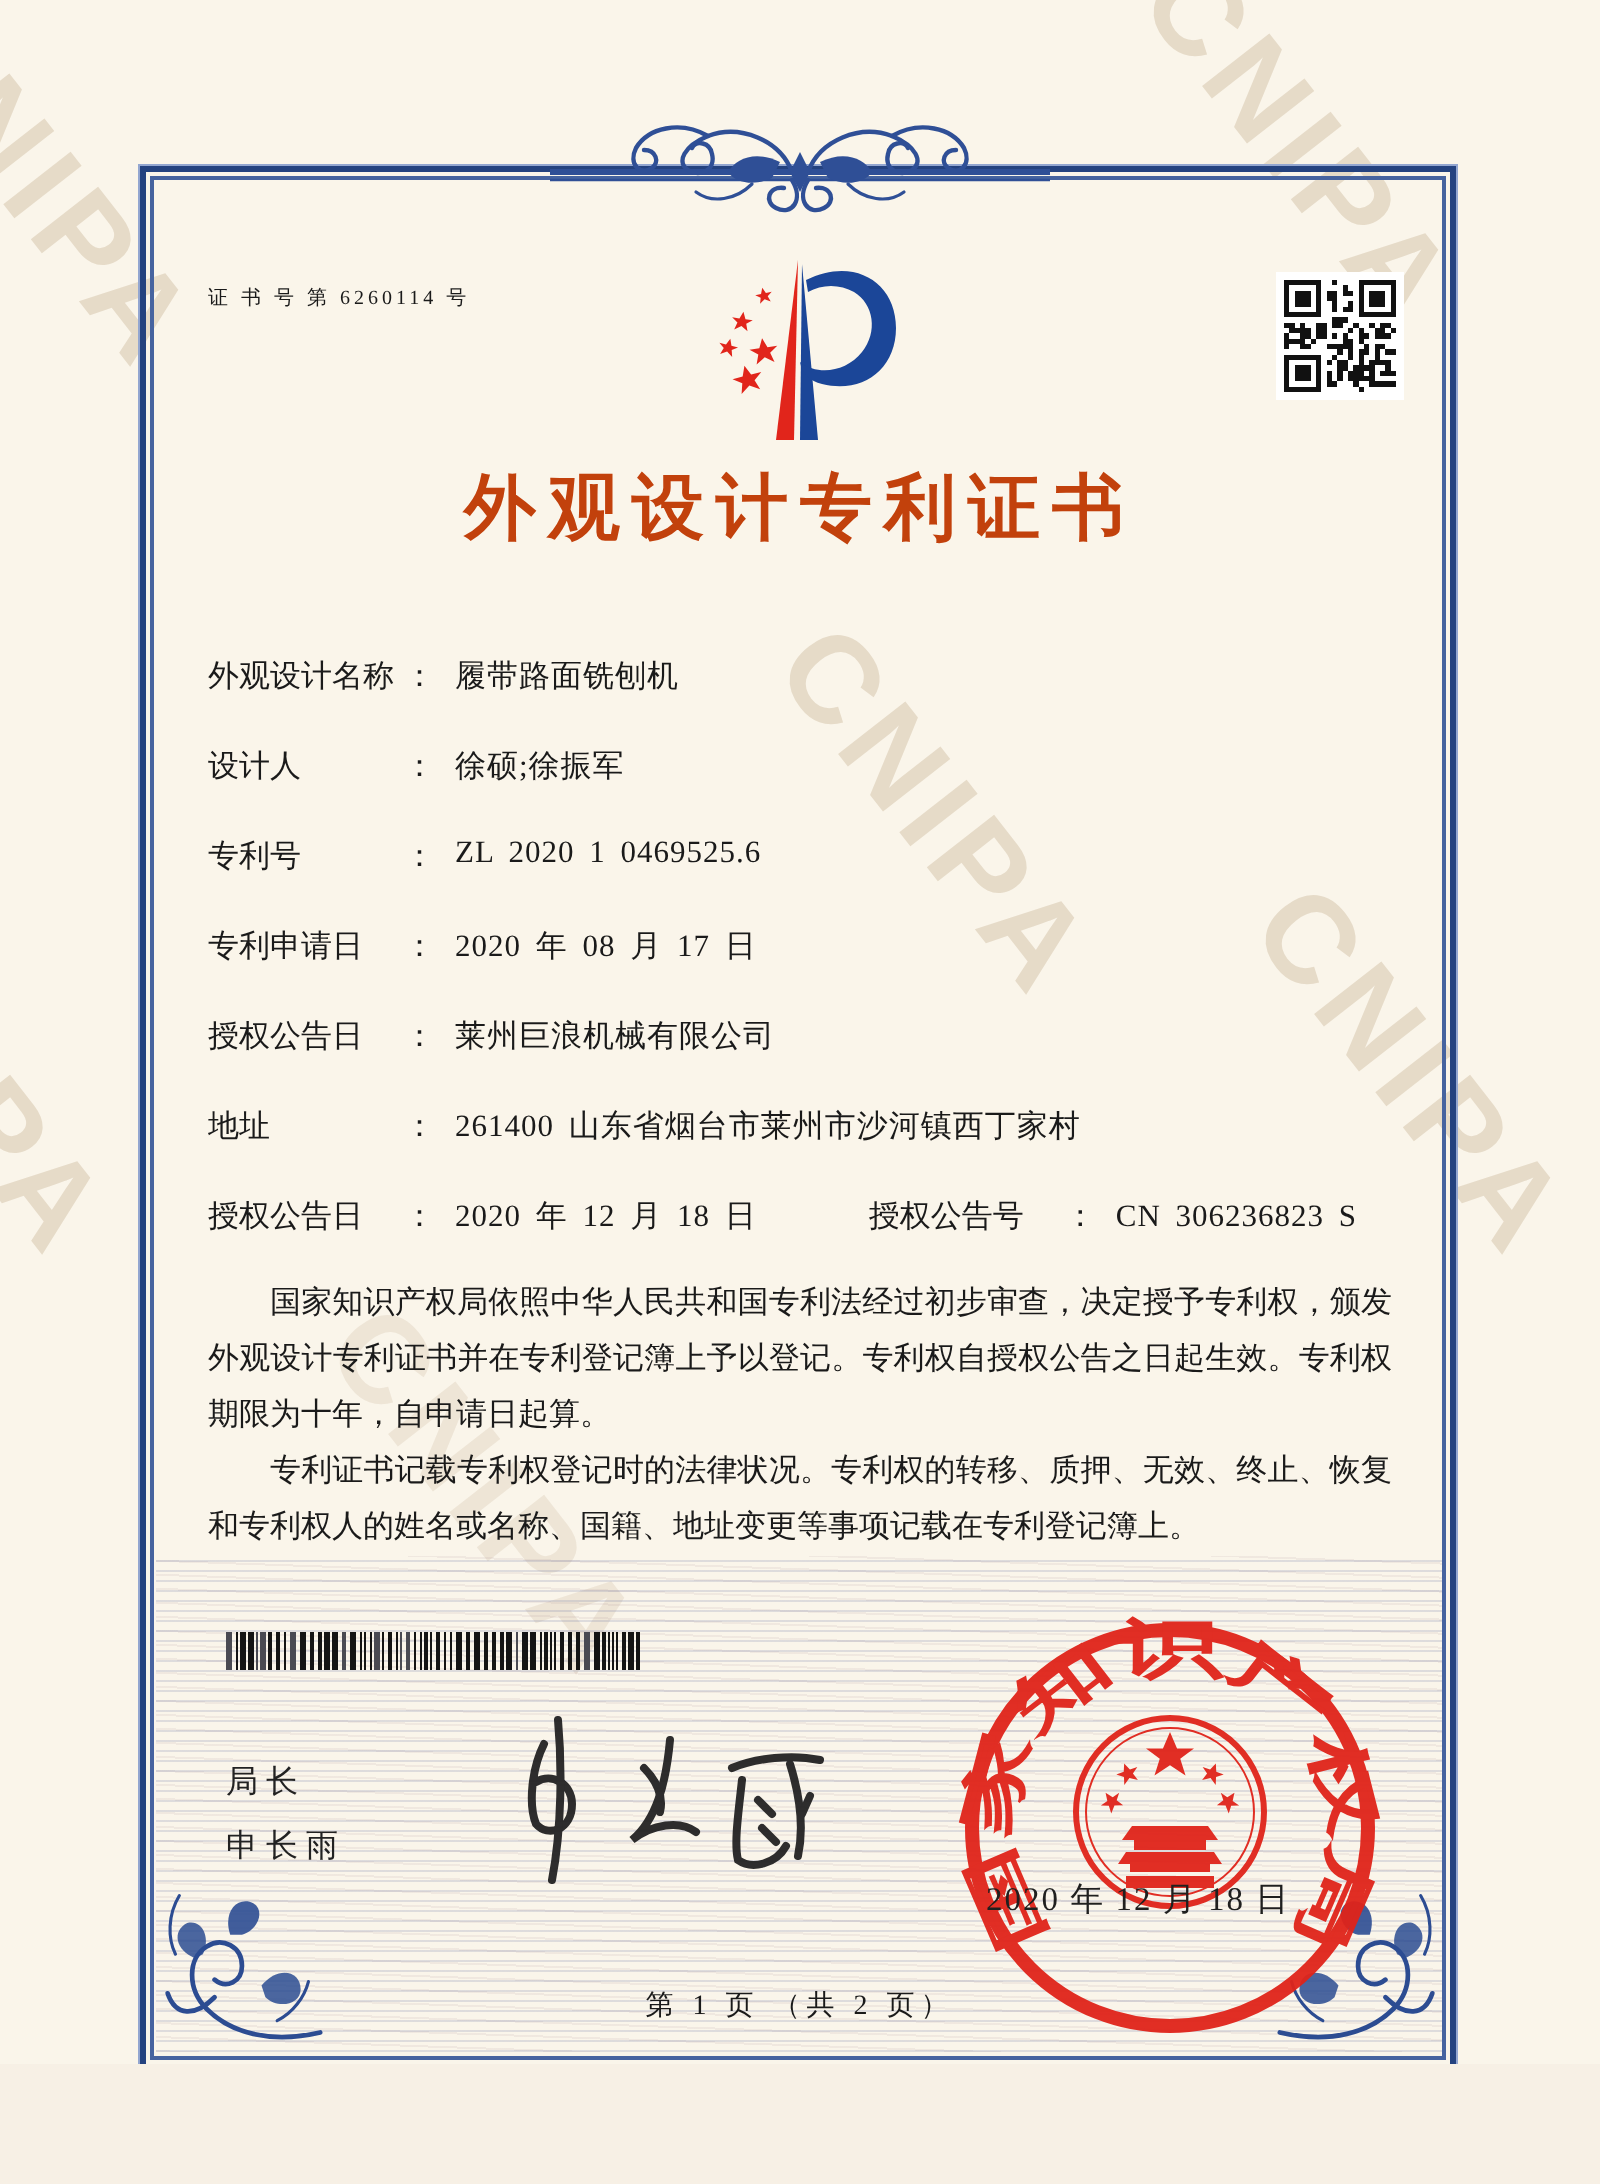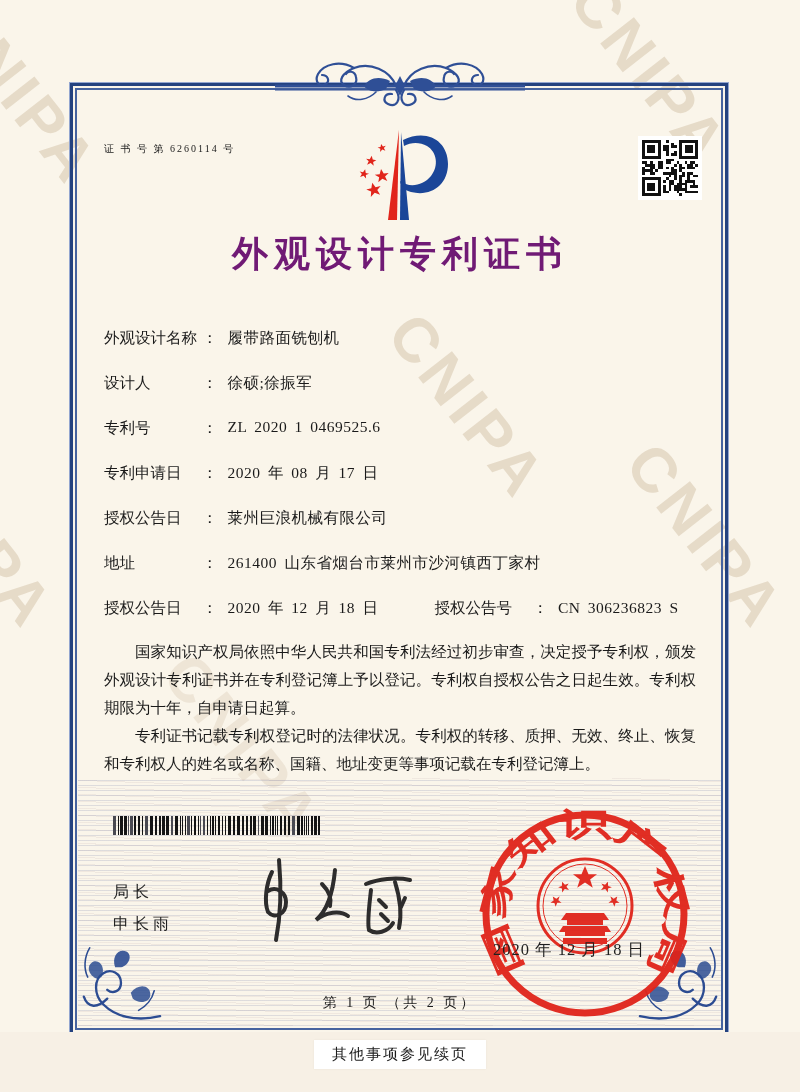--- a/index.html
+++ b/index.html
@@ -39,21 +39,21 @@
   .cert-no{
     position:absolute; left:104px; top:142px; font-size:10px; letter-spacing:2px;
   }
   .logo{position:absolute; left:335px; top:124px;}
   .qr{
     position:absolute; left:638px; top:136px; width:64px; height:64px;
     background:#ffffff; display:flex; align-items:center; justify-content:center;
   }
   .title{
     position:absolute; left:0; top:230px; width:800px; text-align:center;
-    font-size:36px; font-weight:bold; letter-spacing:6px; color:#701a75;
+    font-size:36px; font-weight:bold; letter-spacing:6px; color:#c2410c;
   }
   
   .fields{position:absolute; left:104px; top:328px; width:600px; font-size:15.5px;}
   .frow{display:flex; align-items:flex-start; height:24px; margin-bottom:21px; white-space:nowrap;}
   .flabel{
     display:inline-block; width:98px; height:24px; text-align:justify; overflow:hidden;
   }
   .flabel::after{content:""; display:inline-block; width:100%; height:0;}
   .fcolon{margin-right:10px;}
   .fvalue{word-spacing:3px; letter-spacing:0.5px;}
@@ -454,15 +454,14 @@
         <path d="M82 124 h52 l-4 -6 h-44 z"></path>
         <rect x="88" y="124" width="40" height="4"></rect>
         <rect x="86" y="130" width="44" height="6"></rect>
       </g>
       <text x="92" y="147" text-anchor="middle" font-size="16.5" fill="#151515" letter-spacing="1" font-family="Liberation Serif, serif">2020 年 12 月 18 日</text>
     </g>
   </svg>
 
   <div class="page-info">第 1 页 （共 2 页）</div>
   <div class="bottom-strip"></div>
-  <div class="note-box">其他事项参见续页</div>
 
 </div>
 
 </body></html>

